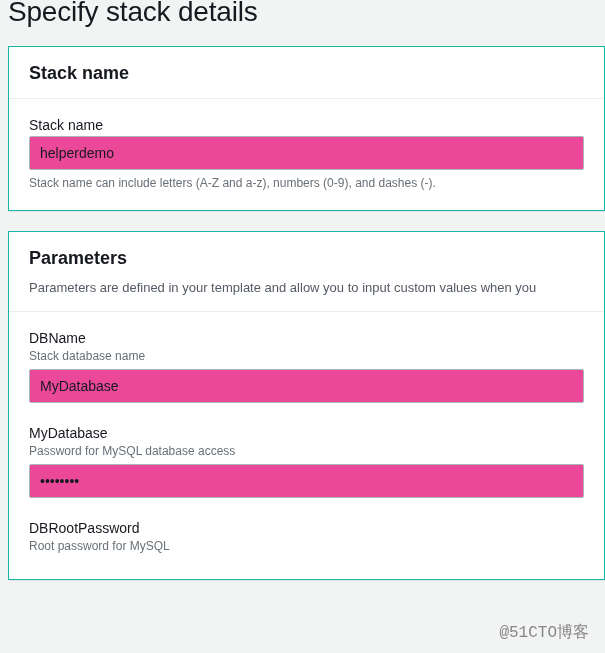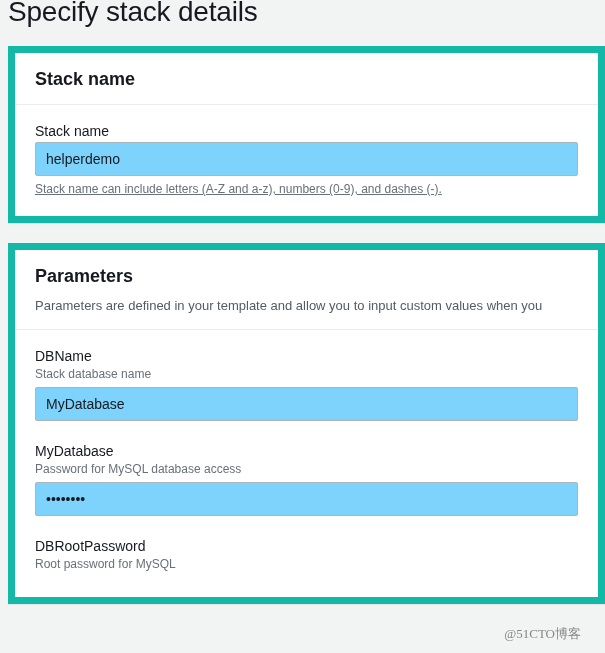--- a/index.html
+++ b/index.html
@@ -19,21 +19,21 @@
     .page-title {
       font-size: 28px;
       font-weight: 400;
       color: #16191f;
       padding: 0 0 18px 8px;
       margin-top: -4px;
       letter-spacing: -0.2px;
     }
     .panel {
       background: #ffffff;
-      border: 7px solid #14b8a6;
+      border: 1px solid #14b8a6;
       box-shadow: 0 1px 1px 0 rgba(0,0,0,0.05);
       margin-bottom: 20px;
     }
     .panel-header {
       padding: 16px 20px 14px 20px;
       border-bottom: 1px solid #eaeded;
     }
     .panel-header h2 {
       font-size: 18px;
       font-weight: 700;
@@ -62,42 +62,41 @@
     }
     .field-desc {
       font-size: 12px;
       color: #687078;
       margin-bottom: 6px;
     }
     .field-hint {
       font-size: 12px;
       color: #687078;
       margin-top: 6px;
-      text-decoration: underline;
     }
     input[type="text"],
     input[type="password"] {
       width: 100%;
       padding: 6px 10px;
       font-size: 14px;
       border: 1px solid #aab7b8;
       border-radius: 2px;
       color: #16191f;
-      background: #7dd3fc;
+      background: #ec4899;
       outline: none;
       height: 34px;
     }
     .watermark {
       position: absolute;
       bottom: 10px;
-      right: 24px;
-      font-size: 13px;
+      right: 16px;
+      font-size: 16px;
       color: #868686;
       pointer-events: none;
-      font-family: Liberation Serif, serif;
+      font-family: Liberation Mono, monospace;
     }
     .content-wrap {
       padding-left: 8px;
     }
   </style>
 </head>
 <body>
 
 <h1 class="page-title">Specify stack details</h1>
 

